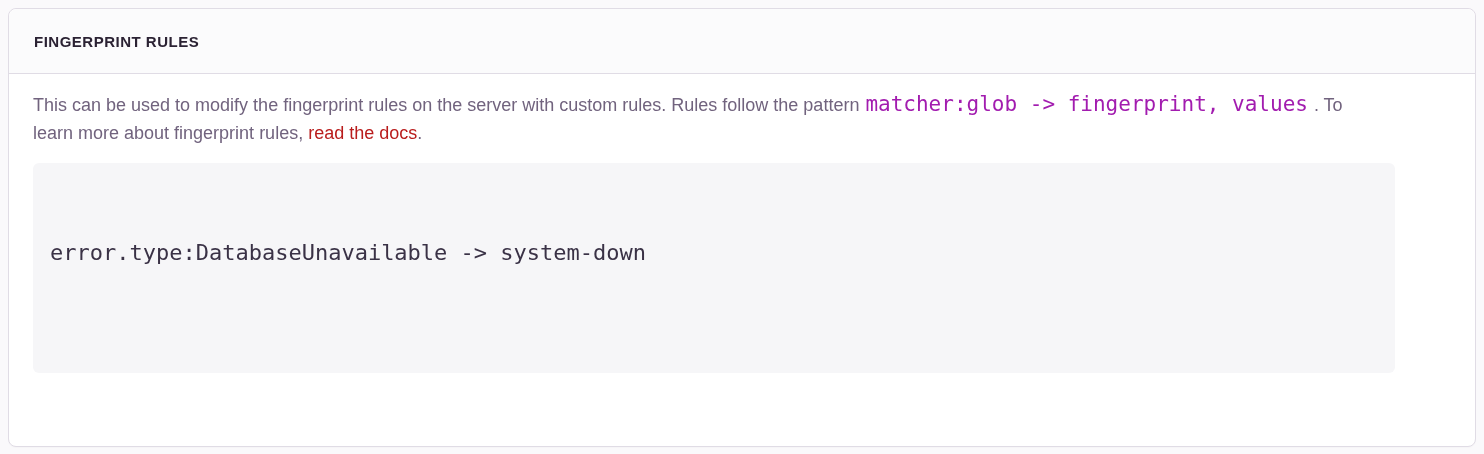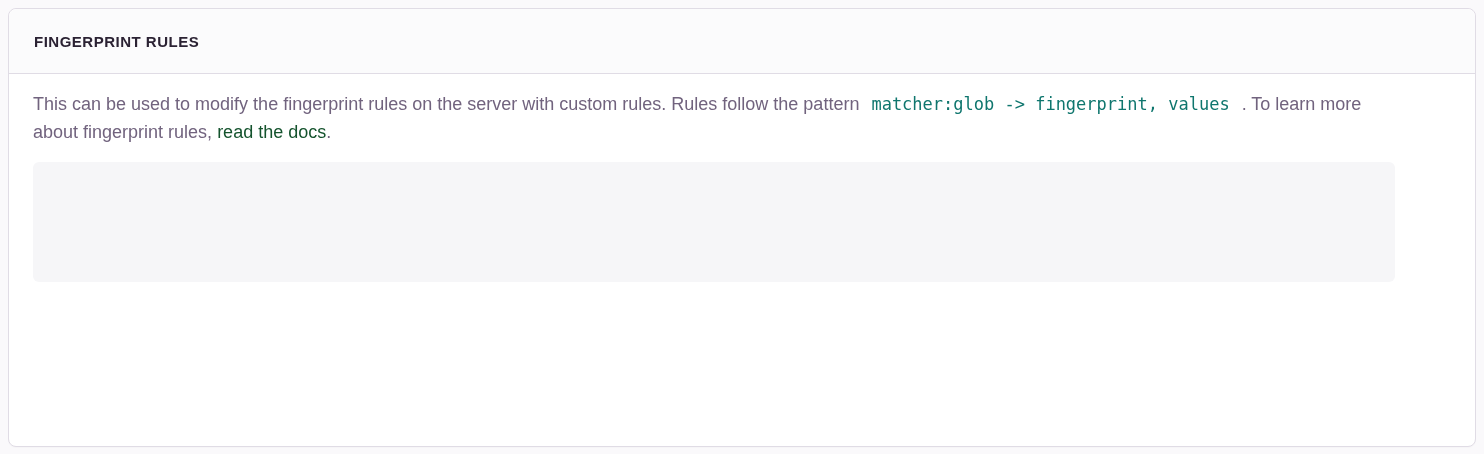--- a/index.html
+++ b/index.html
@@ -43,26 +43,26 @@
   }
   .help-text {
     font-size: 18px;
     line-height: 28px;
     color: #71637e;
     margin: 0 0 16px 0;
     max-width: 1330px;
   }
   .inline-code {
     font-family: "DejaVu Sans Mono", monospace;
-    font-size: 17px;
-    color: #0f766e;
-    margin: 0 12px;
+    font-size: 21px;
+    color: #a21caf;
+    margin: 0 6px;
   }
   .docs-link {
-    color: #14532d;
+    color: #b91c1c;
     text-decoration: none;
     cursor: pointer;
   }
   .example-block {
     background: #f6f6f8;
     border-radius: 6px;
     padding: 15px 17px;
     margin: 0 58px 13px 0;
     font-family: "DejaVu Sans Mono", monospace;
     font-size: 22px;
@@ -76,17 +76,18 @@
 <body>
 
 <div class="panel">
   <div class="panel-header">
     <span class="panel-title">FINGERPRINT RULES</span>
   </div>
   <div class="panel-body">
     <p class="help-text"><span>This can be used to modify the fingerprint rules on the server with custom rules. Rules follow the pattern</span><code class="inline-code">matcher:glob -&gt; fingerprint, values</code><span>. To learn more about fingerprint rules,</span> <a class="docs-link">read the docs</a><span>.</span></p>
 
     <div class="example-block">
+      <div>error.type:DatabaseUnavailable -&gt; system-down</div>
       
     </div>
 
   </div>
 </div>
 
 </body></html>

